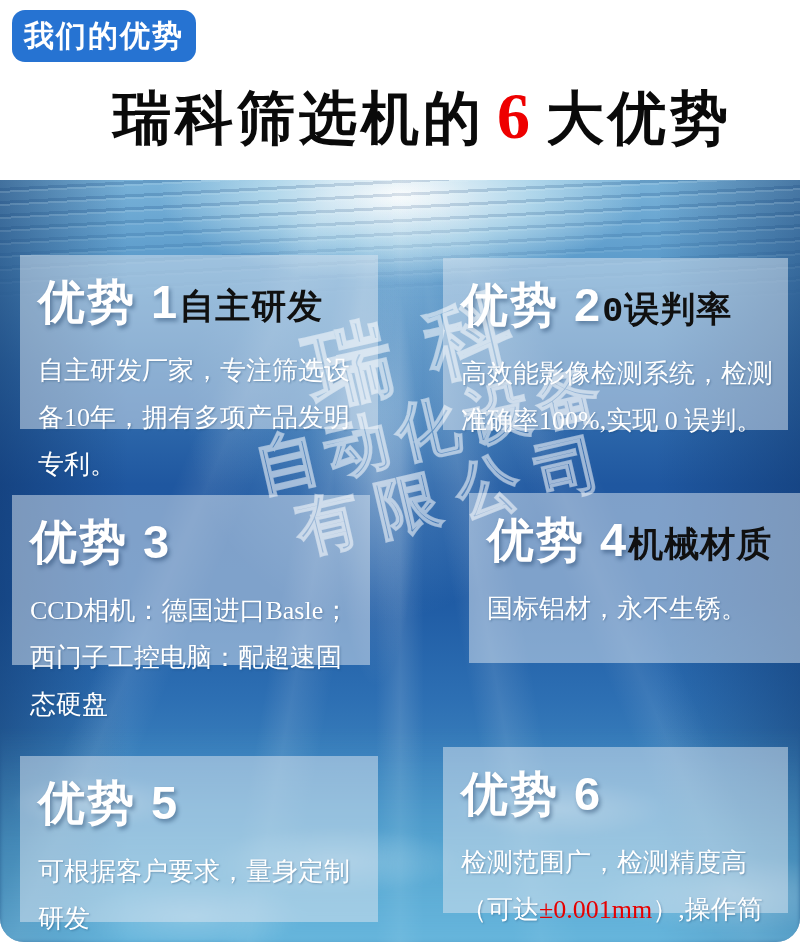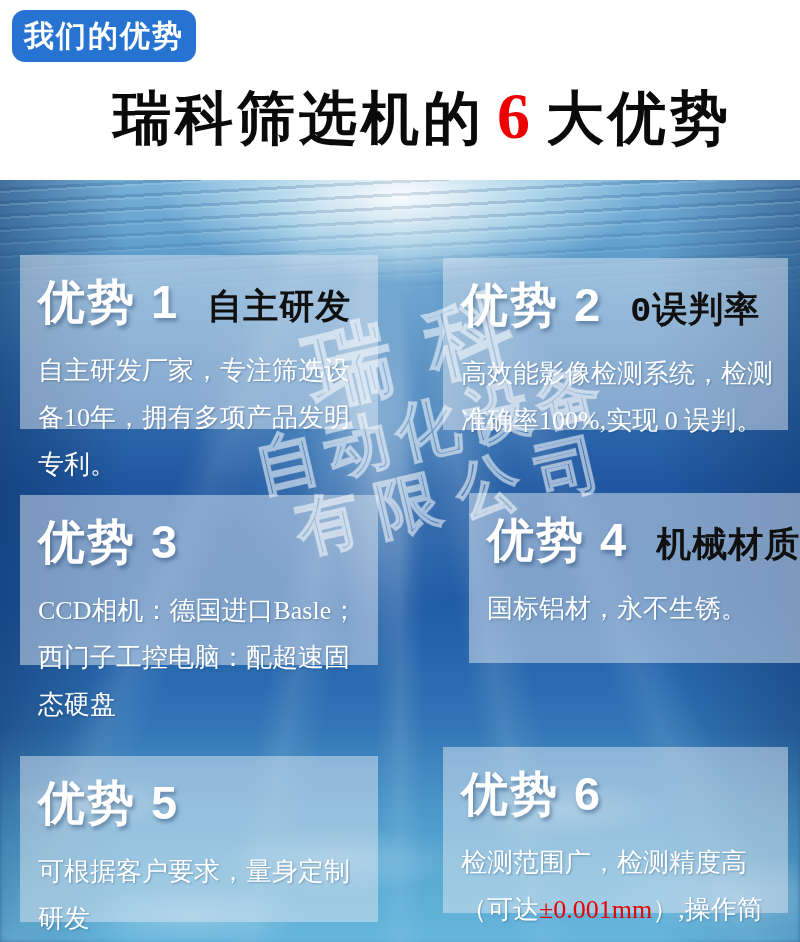--- a/index.html
+++ b/index.html
@@ -4,20 +4,21 @@
 <style>
   * { margin: 0; padding: 0; box-sizing: border-box; }
   body { background: #ffffff; font-family: "Liberation Sans", sans-serif; }
 
   .page {
     position: relative;
     width: 800px;
     height: 942px;
     background: #ffffff;
     overflow: hidden;
+    border-radius: 24px;
   }
 
   
   .badge {
     position: absolute;
     left: 12px; top: 10px;
     width: 184px; height: 52px;
     background: #2673d2;
     border-radius: 13px;
     display: flex; align-items: center; justify-content: center;
@@ -101,26 +102,26 @@
 
   
   .card {
     position: absolute;
     background: rgba(216,229,240,0.52);
     padding: 16px 14px 0 18px;
     z-index: 4;
   }
   .card1 { left: 20px;  top: 75px;  width: 358px; height: 174px; }
   .card2 { left: 443px; top: 78px;  width: 345px; height: 172px; }
-  .card3 { left: 20px;  top: 315px; width: 358px; height: 170px; }
+  .card3 { left: 12px;  top: 315px; width: 358px; height: 170px; }
   .card4 { left: 443px; top: 313px; width: 345px; height: 170px; margin-left: 26px; }
   .card5 { left: 20px;  top: 567px; width: 358px; height: 166px; margin-top: 9px; }
   .card6 { left: 443px; top: 567px; width: 345px; height: 166px; }
 
-  .card-head { display: flex; align-items: baseline; gap: 28px; }
+  .card-head { display: flex; align-items: baseline; }
   .card-tag {
     color: #ffffff;
     font-size: 47px;
     font-weight: 800;
     letter-spacing: 2px;
     text-shadow: 2px 3px 4px rgba(8,40,80,0.40);
     white-space: nowrap;
   }
   .card-name {
     color: #101010;

